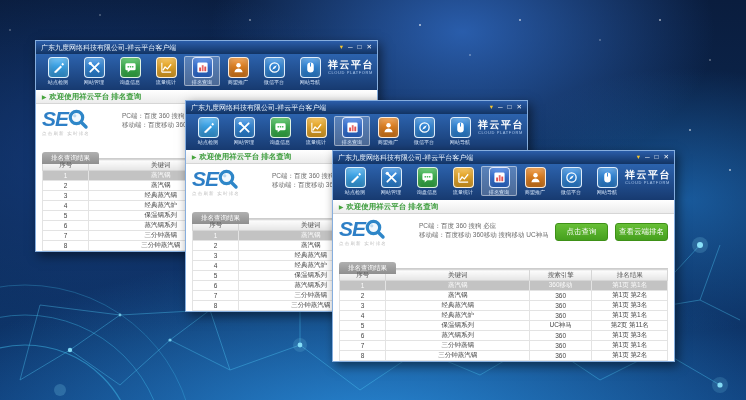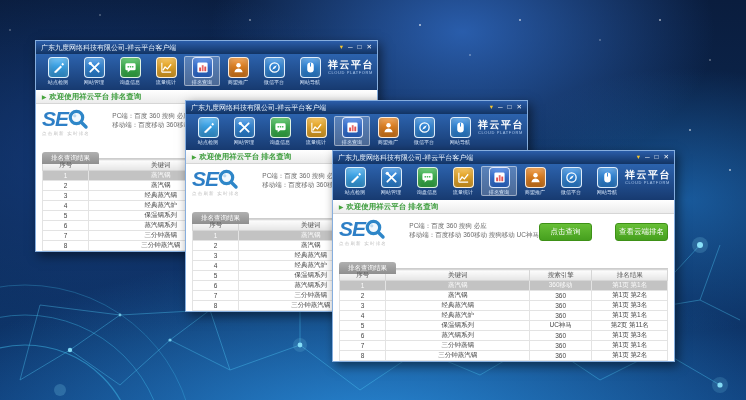--- a/index.html
+++ b/index.html
@@ -38,21 +38,21 @@
   .welcome{height:13px;background:linear-gradient(#ffffff,#ececec);border-bottom:1px solid #d6d6d6;
        display:flex;align-items:center;gap:3px;padding:0 6px;font-size:7.5px;font-weight:bold;color:#3f9e3f;}
   .warrow{font-size:5.5px;color:#46a53c;}
   .content{padding:1px 6px 0 6px;background:#fff;}
   .seo-row{display:flex;align-items:flex-start;height:36px;padding-top:3px;}
   .seo-logo{width:78px;position:relative;}
   .seo-line{display:flex;align-items:center;}
   .seo-se{font-size:21px;line-height:20px;font-weight:bold;font-style:italic;color:#2e7fc6;letter-spacing:-1px;}
   .seo-tag{font-size:4.5px;color:#c0c0c0;letter-spacing:1.2px;margin-top:1px;white-space:nowrap;}
   .engines{flex:1;font-size:6.5px;color:#6a6a6a;line-height:9px;padding:3px 0 0 2px;white-space:nowrap;}
-  .btns{display:flex;gap:23px;padding-top:5px;}
+  .btns{display:flex;gap:7px;padding-top:5px;}
   .gbtn{width:53px;height:18px;background:linear-gradient(#67bf36,#46a01e);border:1px solid #3e9117;
        border-radius:3px;color:#fff;font-size:7.5px;font-family:"Liberation Sans",sans-serif;padding:0;cursor:pointer;}
   .tabrow{border-bottom:1px solid #cdcdcd;margin-top:2px;height:12px;}
   .tab{display:inline-block;background:linear-gradient(#b0b0b0,#8e8e8e);color:#fff;font-size:6.5px;
        line-height:12px;padding:0 9px;border-radius:3px 3px 0 0;}
   table{width:100%;border-collapse:collapse;table-layout:fixed;}
   th{background:linear-gradient(#fdfdfd,#e5e5e5);border:1px solid #d6d6d6;font-size:6.5px;color:#555;
        font-weight:normal;height:10px;padding:0;}
   td{border:1px solid #e3e3e3;font-size:6.5px;color:#454545;height:8.6px;text-align:center;padding:0;
        overflow:hidden;white-space:nowrap;}

